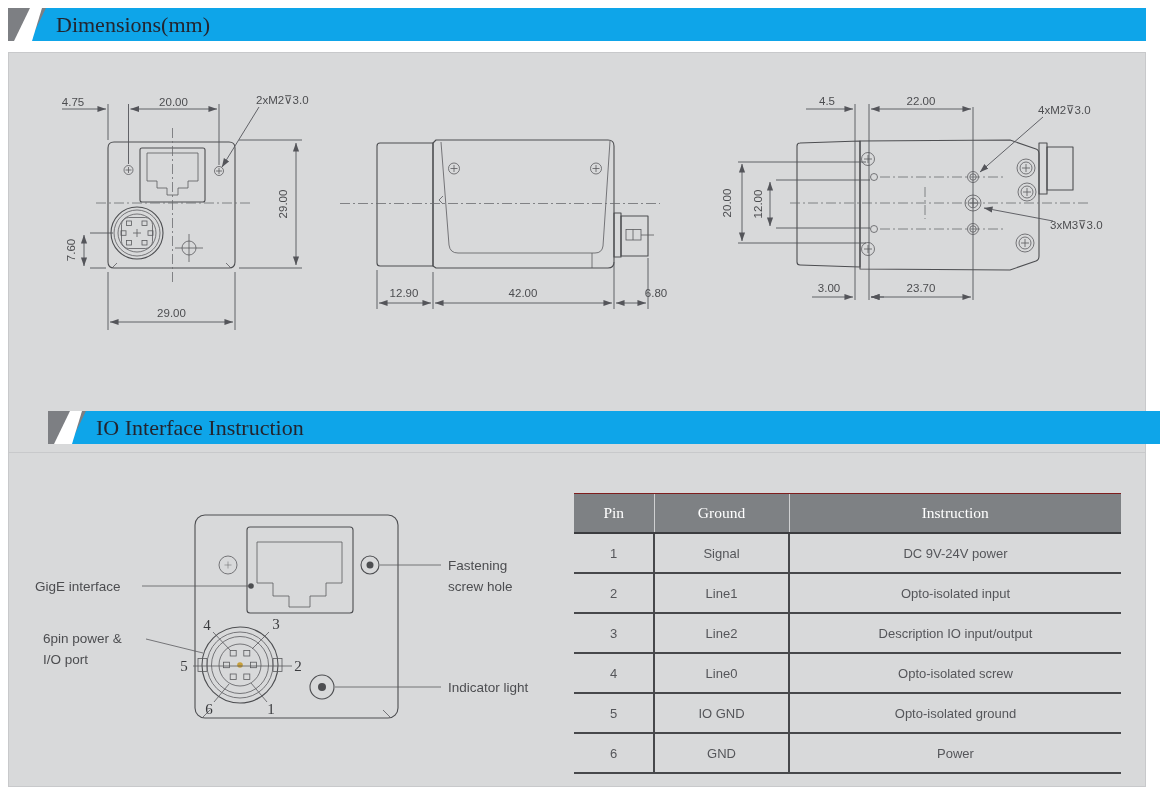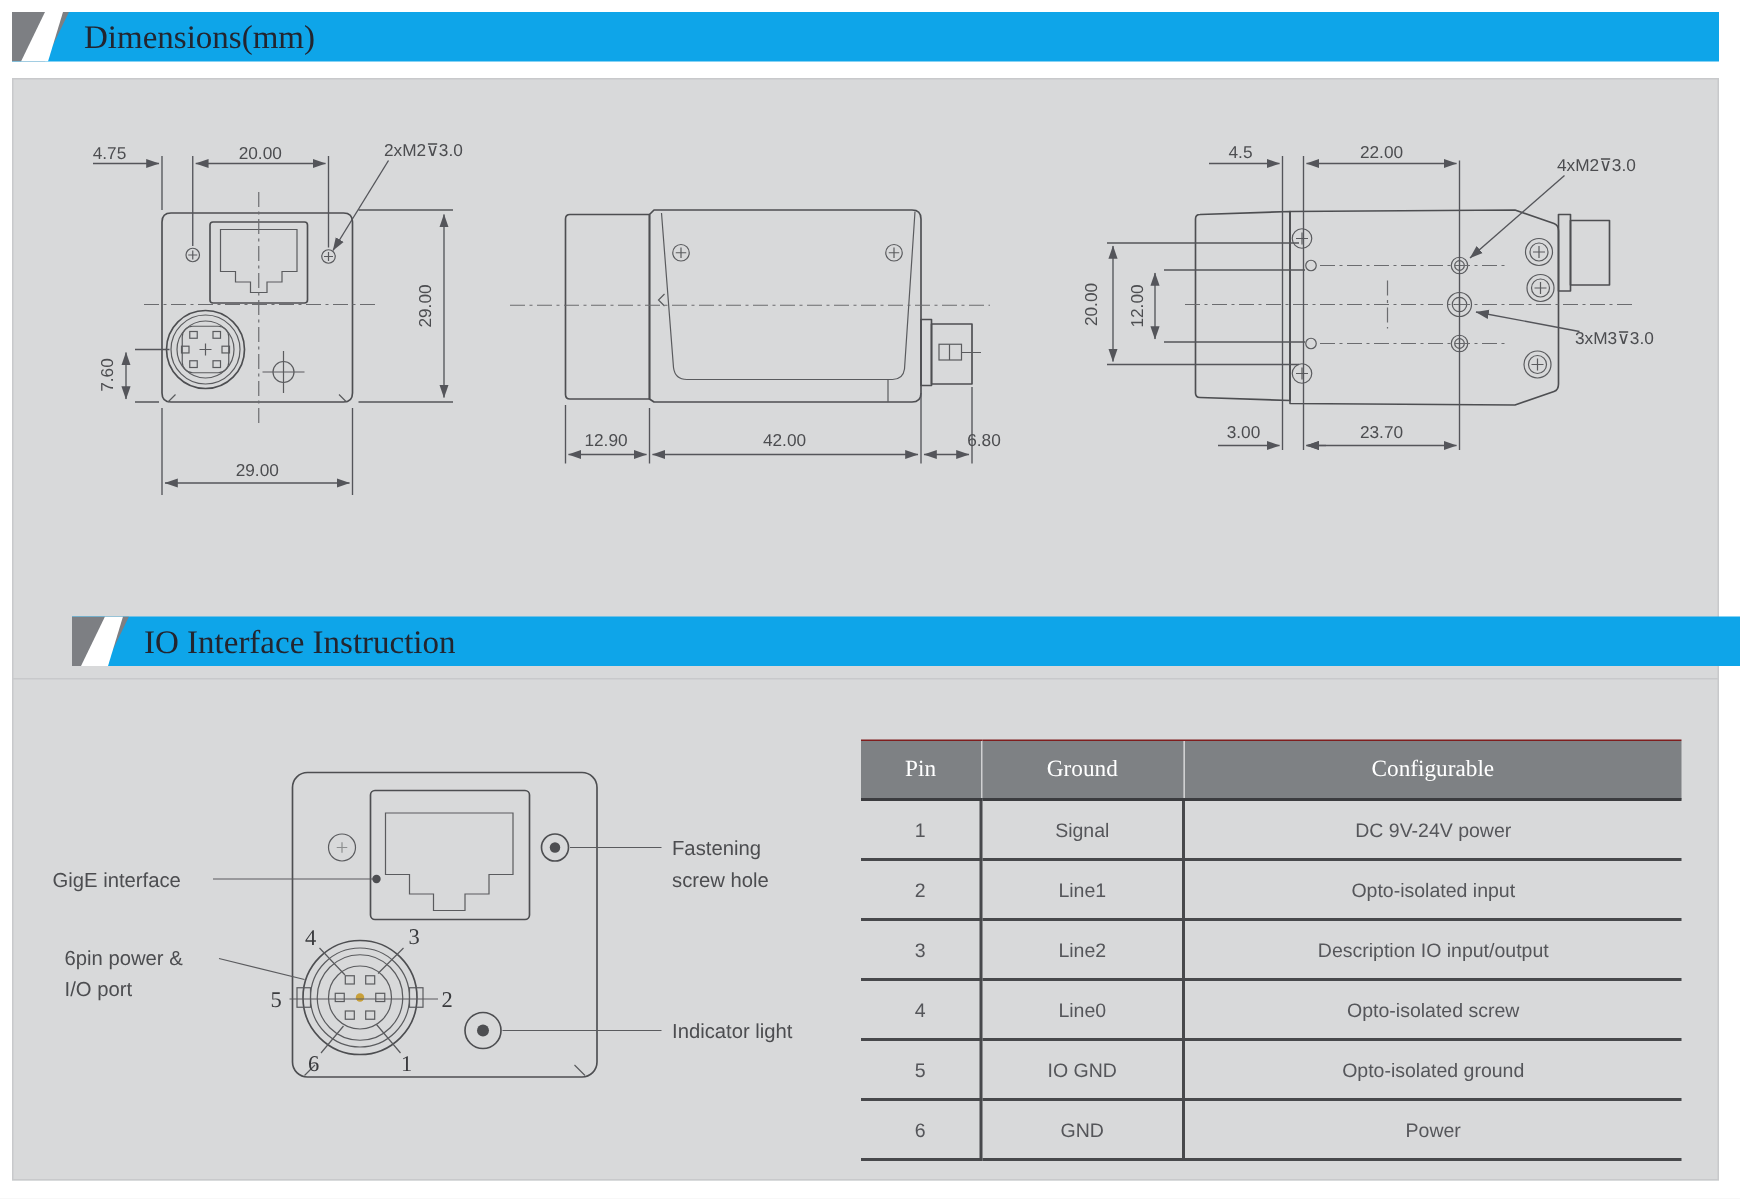--- a/index.html
+++ b/index.html
@@ -262,21 +262,21 @@
     <table class="io-table">
       <colgroup>
           <col class="col-pin">
           <col class="col-sig">
           <col class="col-desc">
         </colgroup>
       <thead>
         <tr>
           <th>Pin</th>
           <th>Ground</th>
-          <th>Configurable</th>
+          <th>Instruction</th>
         </tr>
       </thead>
       <tbody>
         <tr>
           <td>1</td>
           <td>Signal</td>
           <td>DC 9V-24V power</td>
         </tr>
         <tr>
           <td>2</td>

